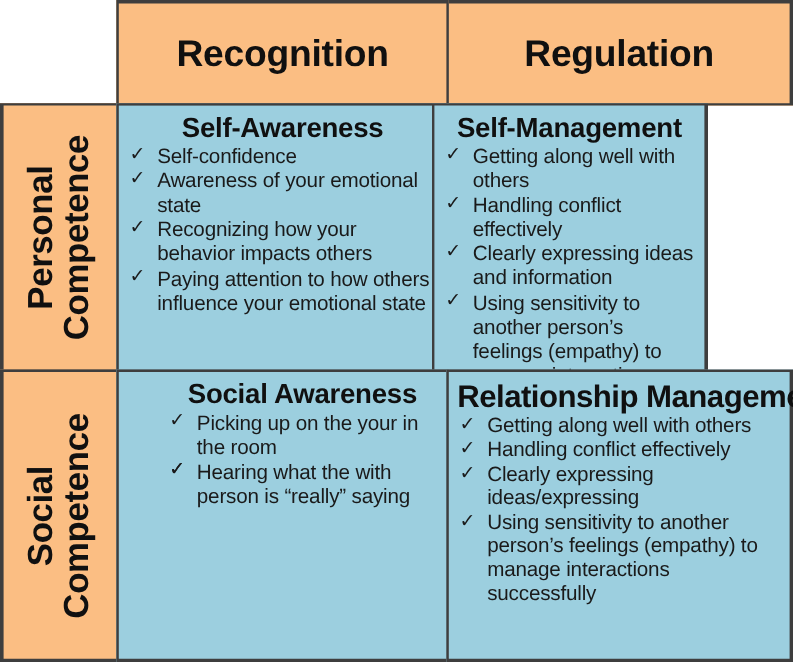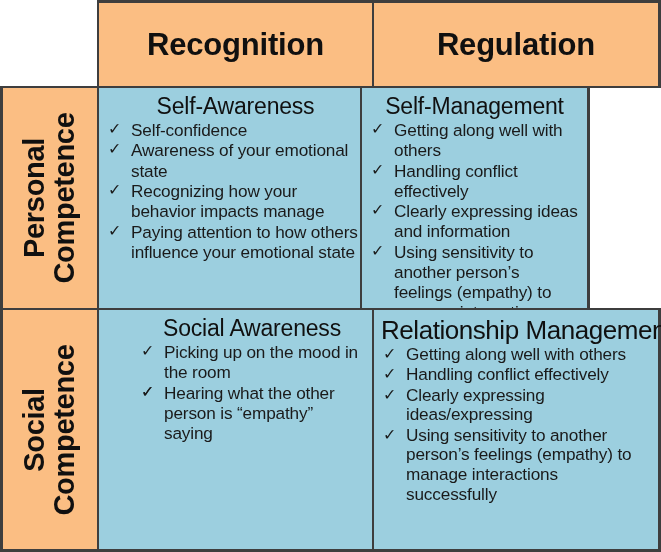--- a/index.html
+++ b/index.html
@@ -92,21 +92,21 @@
     padding: 4px 7px 4px 7px;
   }
   .bc-11 { left: 97px;  top: 86px;  width: 277px; height: 224px; }
   .bc-12 { left: 360px; top: 86px;  width: 230px; height: 224px; border-right-width: 3px; }
   .bc-21 { left: 97px;  top: 308px; width: 277px; height: 244px; border-bottom-width: 3px; padding-left: 40px; }
   .bc-22 { left: 372px; top: 308px; width: 289px; height: 244px; border-right-width: 3px; border-bottom-width: 3px; }
 
   .cell-title {
     text-align: center;
     font-size: 23px;
-    font-weight: normal;
+    font-weight: bold;
     color: #101010;
     line-height: 1.08;
     margin: 2px 0 1px 0;
     letter-spacing: -0.2px;
     white-space: nowrap;
   }
   .cell-title.wide {
     font-size: 26px;
     letter-spacing: -0.45px;
   }
@@ -172,21 +172,21 @@
       <li>
         <span class="tick">✓</span>
         <span>Self-confidence</span>
       </li>
       <li>
         <span class="tick">✓</span>
         <span>Awareness of your emotional state</span>
       </li>
       <li>
         <span class="tick">✓</span>
-        <span>Recognizing how your behavior impacts manage</span>
+        <span>Recognizing how your behavior impacts others</span>
       </li>
       <li>
         <span class="tick">✓</span>
         <span>Paying attention to how others influence your emotional state</span>
       </li>
     </ul>
   </div>
 
   <div class="cell body-cell bc-12">
     <div class="cell-title">Self-Management</div>
@@ -208,28 +208,28 @@
         <span>Using sensitivity to another person’s feelings (empathy) to manage interactions successfully</span>
       </li>
     </ul>
   </div>
 
   <div class="cell body-cell bc-21">
     <div class="cell-title">Social Awareness</div>
     <ul class="check-list">
       <li>
         <span class="tick">✓</span>
-        <span>Picking up on the mood in the room</span>
-      </li>
-      <li>
-        <span class="tick">✓</span>
-      </li>
-      <li>
-        <span class="tick">✓</span>
-        <span>Hearing what the other person is “empathy” saying</span>
+        <span>Picking up on the your in the room</span>
+      </li>
+      <li>
+        <span class="tick">✓</span>
+      </li>
+      <li>
+        <span class="tick">✓</span>
+        <span>Hearing what the with person is “really” saying</span>
       </li>
     </ul>
   </div>
 
   <div class="cell body-cell bc-22">
     <div class="cell-title wide">Relationship Management</div>
     <ul class="check-list">
       <li>
         <span class="tick">✓</span>
         <span>Getting along well with others</span>

